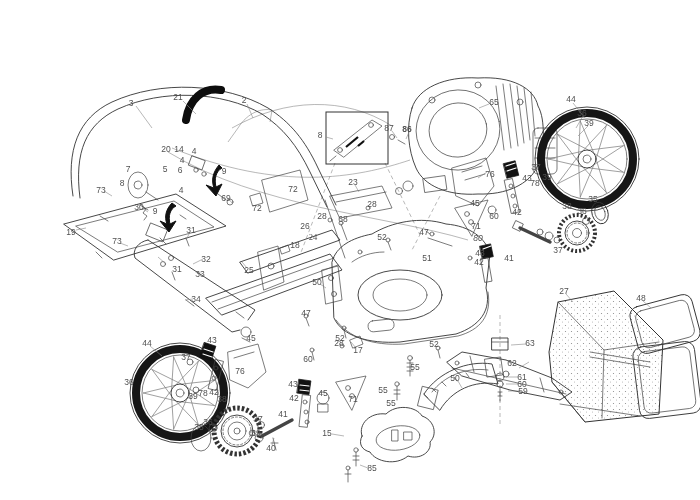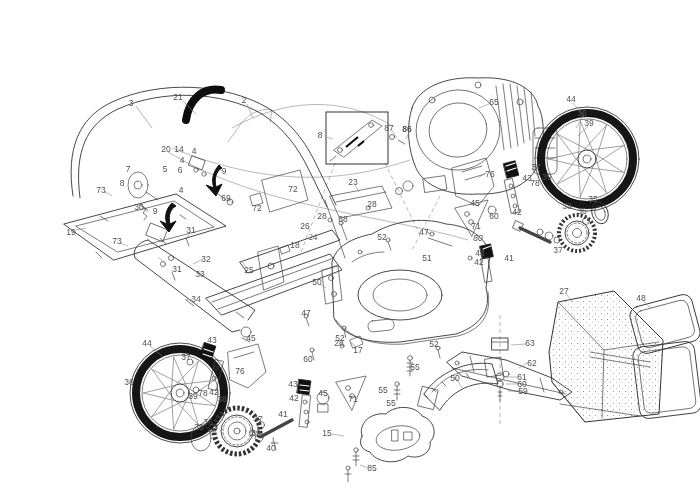--- a/index.html
+++ b/index.html
@@ -408,21 +408,21 @@
       <span class="plabel" style="left: 564px; top: 291px;">27</span>
       <span class="plabel" style="left: 641px; top: 298px;">48</span>
       <span class="plabel" style="left: 317px; top: 282px;">50</span>
       <span class="plabel" style="left: 306px; top: 313px;">47</span>
       <span class="plabel" style="left: 340px; top: 338px;">52</span>
       <span class="plabel" style="left: 339px; top: 343px;">28</span>
       <span class="plabel" style="left: 358px; top: 350px;">17</span>
       <span class="plabel" style="left: 308px; top: 359px;">60</span>
       <span class="plabel" style="left: 434px; top: 344px;">52</span>
       <span class="plabel" style="left: 530px; top: 343px;">63</span>
-      <span class="plabel" style="left: 532px; top: 363px; text-align: right;">62</span>
+      <span class="plabel" style="left: 512px; top: 363px; text-align: right;">62</span>
       <span class="plabel" style="left: 522px; top: 377px;">61</span>
       <span class="plabel" style="left: 522px; top: 384px;">60</span>
       <span class="plabel" style="left: 523px; top: 391px;">59</span>
       <span class="plabel" style="left: 455px; top: 378px;">50</span>
       <span class="plabel" style="left: 415px; top: 367px;">55</span>
       <span class="plabel" style="left: 383px; top: 390px;">55</span>
       <span class="plabel" style="left: 391px; top: 403px;">55</span>
       <span class="plabel" style="left: 147px; top: 343px;">44</span>
       <span class="plabel" style="left: 212px; top: 340px;">43</span>
       <span class="plabel" style="left: 251px; top: 338px;">45</span>

